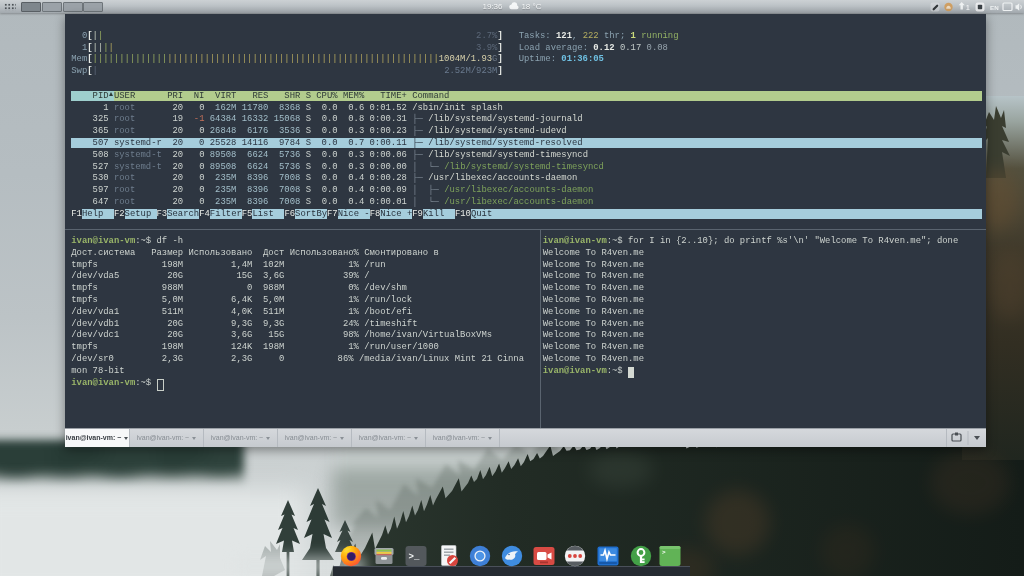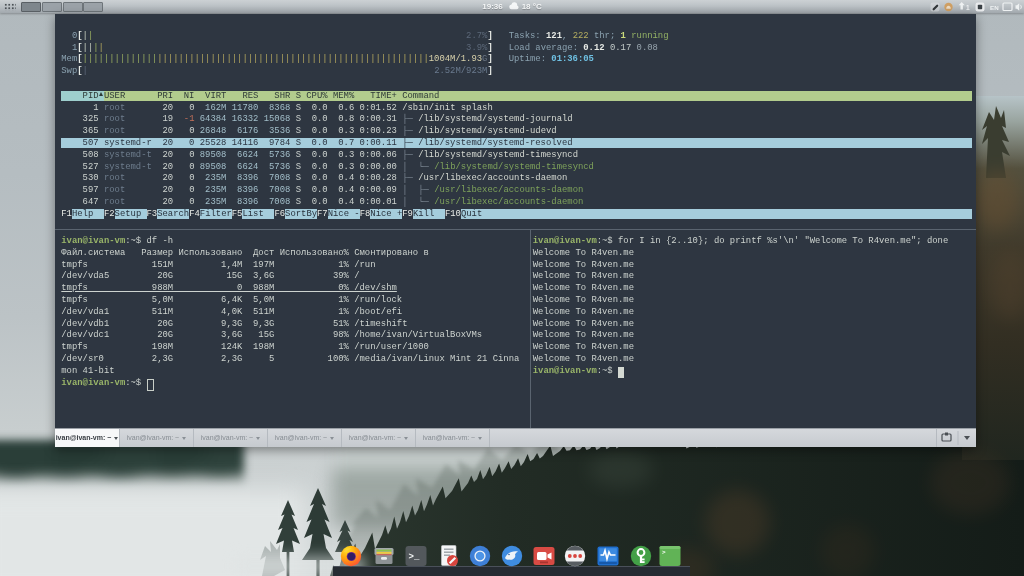--- a/index.html
+++ b/index.html
@@ -13,24 +13,24 @@
 .rmargin{position:absolute;left:962px;top:96px;width:62px;height:364px;
  background:linear-gradient(180deg,#b7c4c8 0%,#99a49f 7%,#53503e 20%,#403a2b 42%,#322e22 68%,#20261f 100%);}
 .rust{position:absolute;border-radius:50%;filter:blur(9px);}
 
 #panel{position:absolute;left:0;top:0;width:1024px;height:13px;
  background:linear-gradient(180deg,#ccd1d4 0%,#bcc2c6 45%,#a2a9ae 100%);box-shadow:0 1px 2px rgba(0,0,0,.25);}
 .grid9{position:absolute;left:3.5px;top:3px;width:12px;height:8px;
  background-image:radial-gradient(circle,#4b5156 1.05px,transparent 1.1px);background-size:3.5px 3.5px;background-position:0 0;}
 .wsb{position:absolute;top:2px;width:18px;height:8px;border:1px solid #6e757a;border-radius:1px;background:#9ba2a8;}
 .wsb.on{background:#7e868c;border-color:#595f64;}
-#clock{position:absolute;left:452px;top:0;width:120px;height:13px;color:#f5f7f8;font-size:8px;font-weight:bold;line-height:13px;text-align:center;text-shadow:0 1px 1px rgba(0,0,0,.25);}
+#clock{position:absolute;left:452px;top:0;width:120px;height:13px;color:#f5f7f8;font-size:8px;font-weight:normal;line-height:13px;text-align:center;text-shadow:0 1px 1px rgba(0,0,0,.25);}
 #ptray{position:absolute;right:0;top:0;height:13px;}
 
-#term{position:absolute;left:55px;top:14px;width:921px;height:433px;box-shadow:0 3px 10px rgba(0,0,0,.4);}
+#term{position:absolute;left:65px;top:14px;width:921px;height:433px;box-shadow:0 3px 10px rgba(0,0,0,.4);}
 #tbody{position:absolute;left:0;top:0;width:921px;height:414px;background:#2e3641;overflow:hidden;}
 pre{margin:0;font-family:"Liberation Mono",monospace;font-size:8.9px;line-height:11.8px;color:#cdd3cf;}
 #htop{position:absolute;left:6.3px;top:5px;}
 #pleft{position:absolute;left:6.3px;top:222.1px;}
 #pright{position:absolute;left:477.8px;top:222.1px;}
 #hsep{position:absolute;left:0;top:214.5px;width:921px;height:1px;background:#5a646f;}
 #vsep{position:absolute;left:474.5px;top:215.5px;width:1px;height:198.5px;background:#5a646f;}
 .arr{display:inline-block;width:5.34px;height:8px;position:relative;}
 .arr::before{content:"";position:absolute;left:0.2px;bottom:1.5px;width:0;height:0;border-left:2.4px solid transparent;border-right:2.4px solid transparent;border-bottom:4.5px solid #2f3b38;}
 #curL{position:absolute;left:91.8px;top:364.9px;width:5px;height:10px;border:1px solid #c9cfc8;}
@@ -143,31 +143,31 @@
 <span style="background:#a5cddc;color:#2b3541;">    507 systemd-r  20   0 25528 14116  9784 S  0.0  0.7 0:00.11 ├─ /lib/systemd/systemd-resolved                                                                           </span>
 <span style="color:#cdd3cf;">    508</span> <span style="color:#6e7d8d;">systemd-t</span> <span style="color:#cdd3cf;"> 20</span> <span style="color:#cdd3cf;">  0</span> <span style="color:#a3bfca;">89508  6624  5736</span> <span style="color:#cdd3cf;">S</span> <span style="color:#cdd3cf;"> 0.0  0.3</span> <span style="color:#cdd3cf;">0:00.06</span> <span style="color:#7d8994;">├─ </span><span style="color:#d5d9d2;">/lib/systemd/systemd-timesyncd</span>
 <span style="color:#cdd3cf;">    527</span> <span style="color:#6e7d8d;">systemd-t</span> <span style="color:#cdd3cf;"> 20</span> <span style="color:#cdd3cf;">  0</span> <span style="color:#a3bfca;">89508  6624  5736</span> <span style="color:#cdd3cf;">S</span> <span style="color:#cdd3cf;"> 0.0  0.3</span> <span style="color:#cdd3cf;">0:00.00</span> <span style="color:#7d8994;">│  └─ </span><span style="color:#7fa35b;">/lib/systemd/systemd-timesyncd</span>
 <span style="color:#cdd3cf;">    530</span> <span style="color:#6e7d8d;">root     </span> <span style="color:#cdd3cf;"> 20</span> <span style="color:#cdd3cf;">  0</span> <span style="color:#a3bfca;"> 235M  8396  7008</span> <span style="color:#cdd3cf;">S</span> <span style="color:#cdd3cf;"> 0.0  0.4</span> <span style="color:#cdd3cf;">0:00.28</span> <span style="color:#7d8994;">├─ </span><span style="color:#d5d9d2;">/usr/libexec/accounts-daemon</span>
 <span style="color:#cdd3cf;">    597</span> <span style="color:#6e7d8d;">root     </span> <span style="color:#cdd3cf;"> 20</span> <span style="color:#cdd3cf;">  0</span> <span style="color:#a3bfca;"> 235M  8396  7008</span> <span style="color:#cdd3cf;">S</span> <span style="color:#cdd3cf;"> 0.0  0.4</span> <span style="color:#cdd3cf;">0:00.09</span> <span style="color:#7d8994;">│  ├─ </span><span style="color:#7fa35b;">/usr/libexec/accounts-daemon</span>
 <span style="color:#cdd3cf;">    647</span> <span style="color:#6e7d8d;">root     </span> <span style="color:#cdd3cf;"> 20</span> <span style="color:#cdd3cf;">  0</span> <span style="color:#a3bfca;"> 235M  8396  7008</span> <span style="color:#cdd3cf;">S</span> <span style="color:#cdd3cf;"> 0.0  0.4</span> <span style="color:#cdd3cf;">0:00.01</span> <span style="color:#7d8994;">│  └─ </span><span style="color:#7fa35b;">/usr/libexec/accounts-daemon</span>
 <span style="color:#e9ece7;">F1</span><span style="background:#a5cddc;color:#28323d;">Help  </span><span style="color:#e9ece7;">F2</span><span style="background:#a5cddc;color:#28323d;">Setup </span><span style="color:#e9ece7;">F3</span><span style="background:#a5cddc;color:#28323d;">Search</span><span style="color:#e9ece7;">F4</span><span style="background:#a5cddc;color:#28323d;">Filter</span><span style="color:#e9ece7;">F5</span><span style="background:#a5cddc;color:#28323d;">List  </span><span style="color:#e9ece7;">F6</span><span style="background:#a5cddc;color:#28323d;">SortBy</span><span style="color:#e9ece7;">F7</span><span style="background:#a5cddc;color:#28323d;">Nice -</span><span style="color:#e9ece7;">F8</span><span style="background:#a5cddc;color:#28323d;">Nice +</span><span style="color:#e9ece7;">F9</span><span style="background:#a5cddc;color:#28323d;">Kill  </span><span style="color:#e9ece7;">F10</span><span style="background:#a5cddc;color:#28323d;">Quit  </span><span style="background:#a5cddc;color:#28323d;">                                                                                          </span></pre>
 <div id="hsep"></div>
       <div id="vsep"></div>
 <pre id="pleft"><span style="color:#9ab669;font-weight:bold;">ivan@ivan-vm</span><span style="color:#cdd3cf;">:~$ </span><span style="color:#cdd3cf;">df -h</span>
-<span style="color:#cdd3cf;">Файл.система   Размер Использовано  Дост Использовано% Смонтировано в</span>
-<span style="color:#cdd3cf;">tmpfs            151M         1,4M  197M            1% /run</span>
+<span style="color:#cdd3cf;">Дост.система   Размер Использовано  Дост Использовано% Смонтировано в</span>
+<span style="color:#cdd3cf;">tmpfs            198M         1,4M  102M            1% /run</span>
 <span style="color:#cdd3cf;">/dev/vda5         20G          15G  3,6G           39% /</span>
-<span style="color:#cdd3cf;text-decoration:underline;">tmpfs            988M            0  988M            0% /dev/shm</span>
+<span style="color:#cdd3cf;">tmpfs            988M            0  988M            0% /dev/shm</span>
 <span style="color:#cdd3cf;">tmpfs            5,0M         6,4K  5,0M            1% /run/lock</span>
 <span style="color:#cdd3cf;">/dev/vda1        511M         4,0K  511M            1% /boot/efi</span>
-<span style="color:#cdd3cf;">/dev/vdb1         20G         9,3G  9,3G           51% /timeshift</span>
+<span style="color:#cdd3cf;">/dev/vdb1         20G         9,3G  9,3G           24% /timeshift</span>
 <span style="color:#cdd3cf;">/dev/vdc1         20G         3,6G   15G           98% /home/ivan/VirtualBoxVMs</span>
 <span style="color:#cdd3cf;">tmpfs            198M         124K  198M            1% /run/user/1000</span>
-<span style="color:#cdd3cf;">/dev/sr0         2,3G         2,3G     5          100% /media/ivan/Linux Mint 21 Cinna</span>
-<span style="color:#cdd3cf;">mon 41-bit</span>
+<span style="color:#cdd3cf;">/dev/sr0         2,3G         2,3G     0          86% /media/ivan/Linux Mint 21 Cinna</span>
+<span style="color:#cdd3cf;">mon 78-bit</span>
 <span style="color:#9ab669;font-weight:bold;">ivan@ivan-vm</span><span style="color:#cdd3cf;">:~$ </span></pre>
 <pre id="pright"><span style="color:#9ab669;font-weight:bold;">ivan@ivan-vm</span><span style="color:#cdd3cf;">:~$ </span><span style="color:#cdd3cf;">for I in {2..10}; do printf %s'\n' "Welcome To R4ven.me"; done</span>
 <span style="color:#cdd3cf;">Welcome To R4ven.me</span>
 <span style="color:#cdd3cf;">Welcome To R4ven.me</span>
 <span style="color:#cdd3cf;">Welcome To R4ven.me</span>
 <span style="color:#cdd3cf;">Welcome To R4ven.me</span>
 <span style="color:#cdd3cf;">Welcome To R4ven.me</span>
 <span style="color:#cdd3cf;">Welcome To R4ven.me</span>
 <span style="color:#cdd3cf;">Welcome To R4ven.me</span>
 <span style="color:#cdd3cf;">Welcome To R4ven.me</span>

